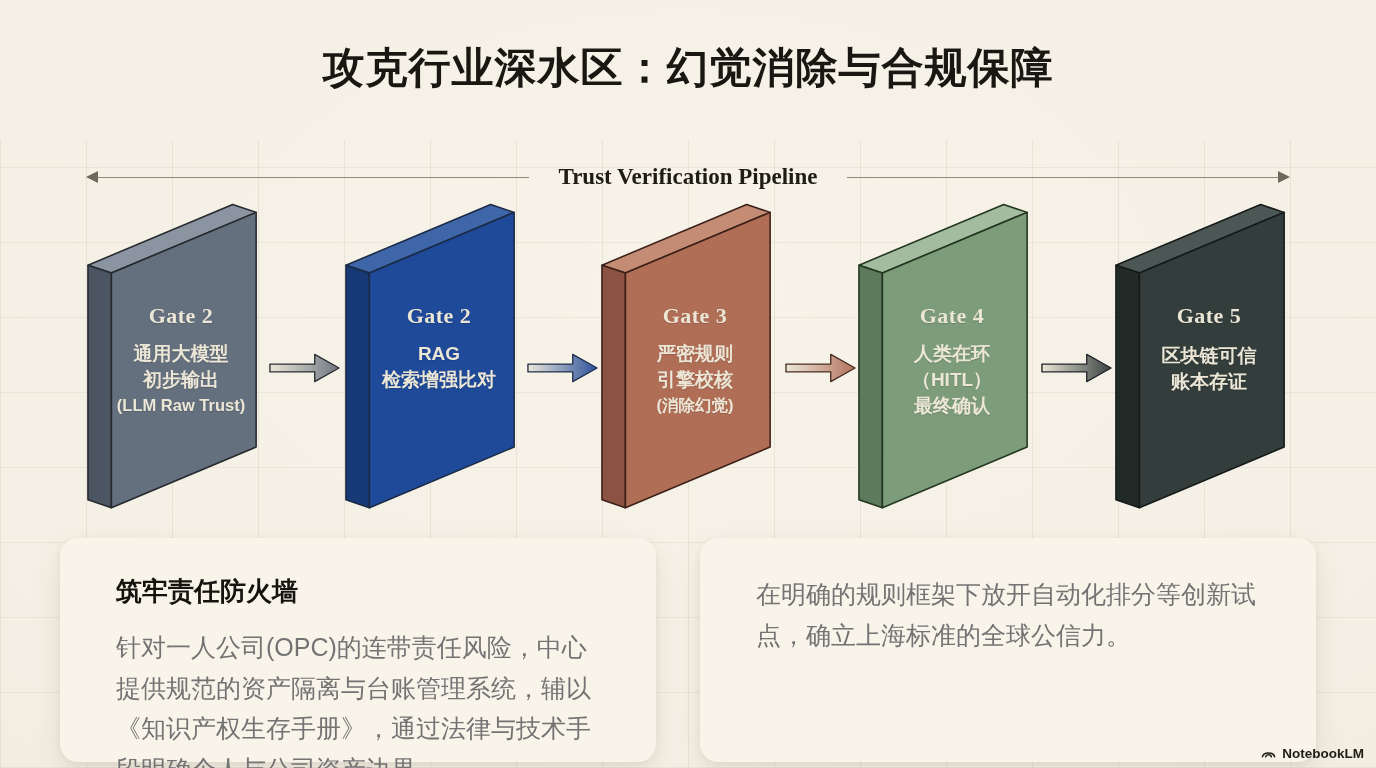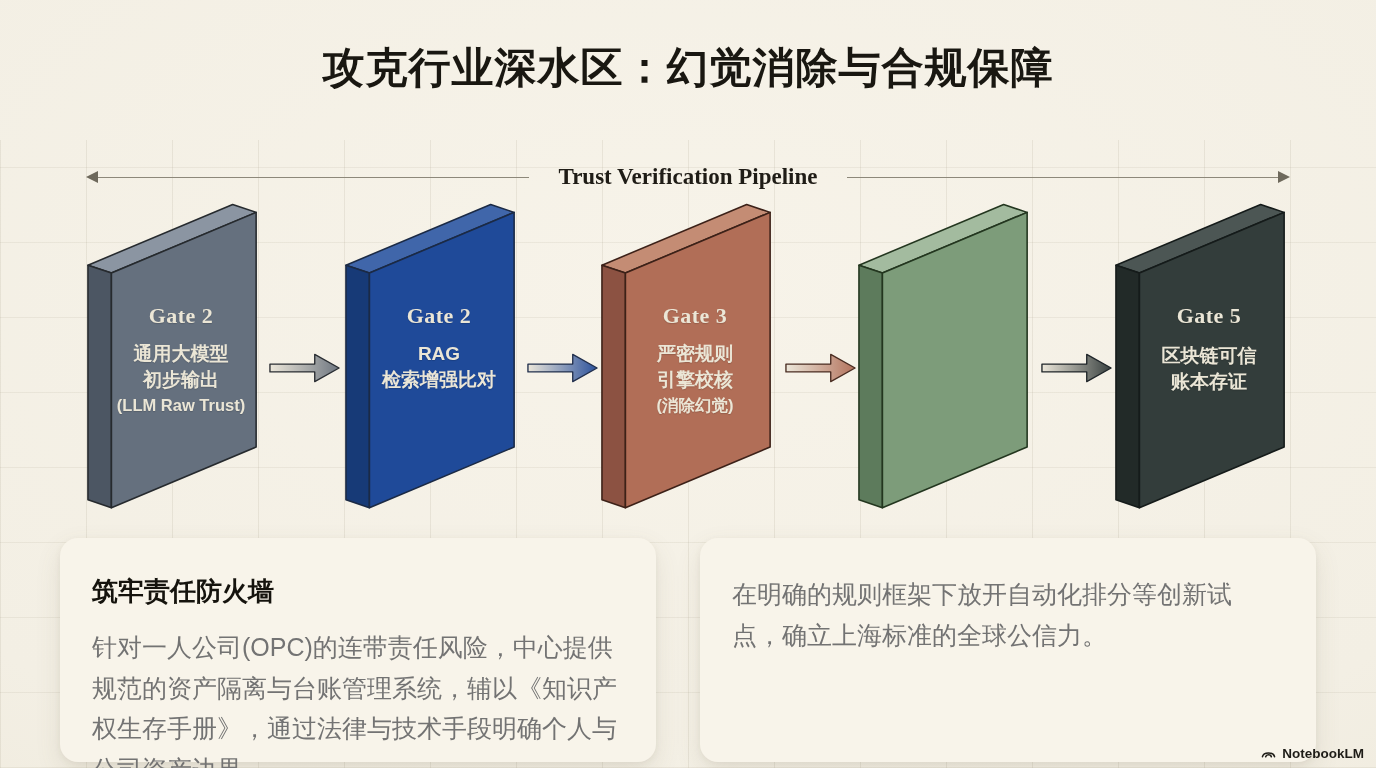--- a/index.html
+++ b/index.html
@@ -57,21 +57,21 @@
   .gate-lines { font-size:19px; font-weight:600; line-height:1.38; white-space:pre-line; }
   .gate-sub   { font-size:16.5px; font-weight:600; line-height:1.3; margin-top:2px; }
   .gate-sub:empty { display:none; }
   
   .flow-arrow { position:absolute; top:348px; width:74px; height:40px; }
   
   .card {
     position:absolute; top:538px; height:224px;
     background:#f8f4ea; border-radius:18px;
     box-shadow:0 10px 26px rgba(110,100,78,.12), 0 2px 6px rgba(110,100,78,.08);
-    padding:36px 32px;
+    padding:36px 56px;
   }
   .card-left  { left:60px;  width:596px; }
   .card-right { left:700px; width:616px; }
   .card-title { font-size:26px; font-weight:700; color:#15130d; margin-bottom:18px; }
   .card-body  { font-size:25px; line-height:1.62; color:#737373; max-width:548px; }
   
   .footer-brand {
     position:absolute; right:12px; bottom:6px;
     display:flex; align-items:center; gap:5px;
     color:#1e1c17; font-size:13.5px; font-weight:600;text-align:center;
@@ -165,20 +165,27 @@
     </defs>
     <path d="M2 16 H48 V6 L73 20 L48 34 V24 H2 Z" fill="url(#fade2)" stroke="#4a2d22" stroke-width="1.4" stroke-linejoin="round"></path>
   </svg>
 
   <div class="gate" style="left:857px">
     <svg class="panel" viewBox="0 0 180 320">
       <polygon points="2,62 150,0 174,8 26,70" stroke="#23361f" stroke-width="1.6" stroke-linejoin="round" fill="#a3bb9f"></polygon>
       <polygon points="2,62 26,70 26,310 2,302" stroke="#23361f" stroke-width="1.6" stroke-linejoin="round" fill="#5d7b5c"></polygon>
       <polygon points="26,70 174,8 174,248 26,310" stroke="#23361f" stroke-width="1.6" stroke-linejoin="round" fill="#7d9c7a"></polygon>
     </svg>
+    <div class="gate-text">
+      <div class="gate-name">Gate 4</div>
+      <div class="gate-lines">人类在环
+（HITL）
+最终确认</div>
+
+    </div>
   </div>
 
   <svg class="flow-arrow" style="left:1040px" viewBox="0 0 76 40">
     <defs>
       <linearGradient id="fade3" x1="0" y1="0" x2="1" y2="0">
         <stop offset="0" stop-color="#ece7da"></stop>
         <stop offset="1" stop-color="#394140"></stop>
       </linearGradient>
     </defs>
     <path d="M2 16 H48 V6 L73 20 L48 34 V24 H2 Z" fill="url(#fade3)" stroke="#20262a" stroke-width="1.4" stroke-linejoin="round"></path>

